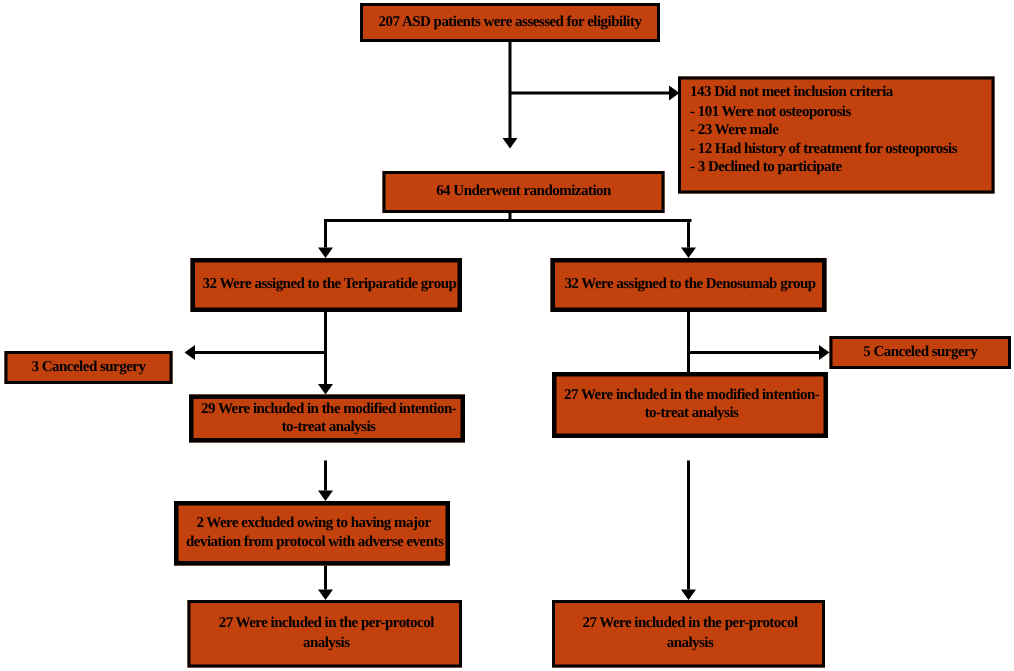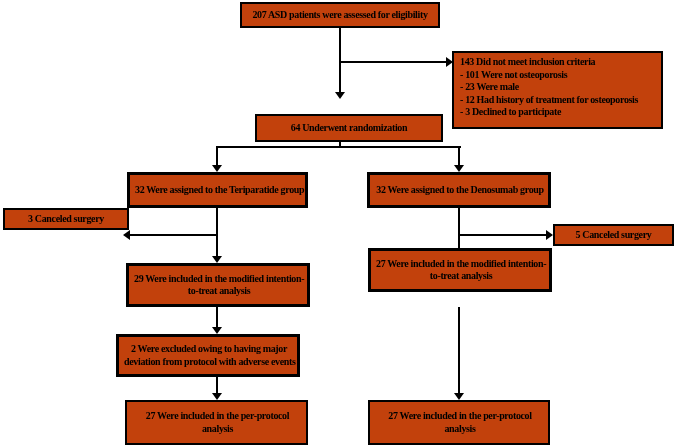--- a/index.html
+++ b/index.html
@@ -78,29 +78,29 @@
   </div>
 
   <div class="box b3 vleft" style="left:127px;top:172px;width:181px;height:36px;">
     <div class="nowrap">32 Were assigned to the Teriparatide group</div>
   </div>
 
   <div class="box b3 vleft" style="left:367px;top:172px;width:184px;height:36px;">
     <div class="nowrap">32 Were assigned to the Denosumab group</div>
   </div>
 
-  <div class="box center" style="left:3px;top:208px;width:126px;height:22px;">
+  <div class="box center" style="left:3px;top:234px;width:112px;height:22px;">
     <span class="nowrap">3 Canceled surgery</span>
   </div>
 
   <div class="box center" style="left:553px;top:224px;width:121px;height:22px;">
     <span class="nowrap">5 Canceled surgery</span>
   </div>
 
-  <div class="box b3 vleft" style="left:126px;top:263px;width:184px;height:44px;">
+  <div class="box b3 vleft" style="left:126px;top:263px;width:184px;height:32px;">
     <div class="nowrap">29 Were included in the modified intention-</div>
     <div class="nowrap">to-treat analysis</div>
   </div>
 
   <div class="box b3 vleft" style="left:368px;top:248px;width:184px;height:44px;">
     <div class="nowrap">27 Were included in the modified intention-</div>
     <div class="nowrap">to-treat analysis</div>
   </div>
 
   <div class="box b3 vleft" style="left:116px;top:334px;width:184px;height:43px;">

